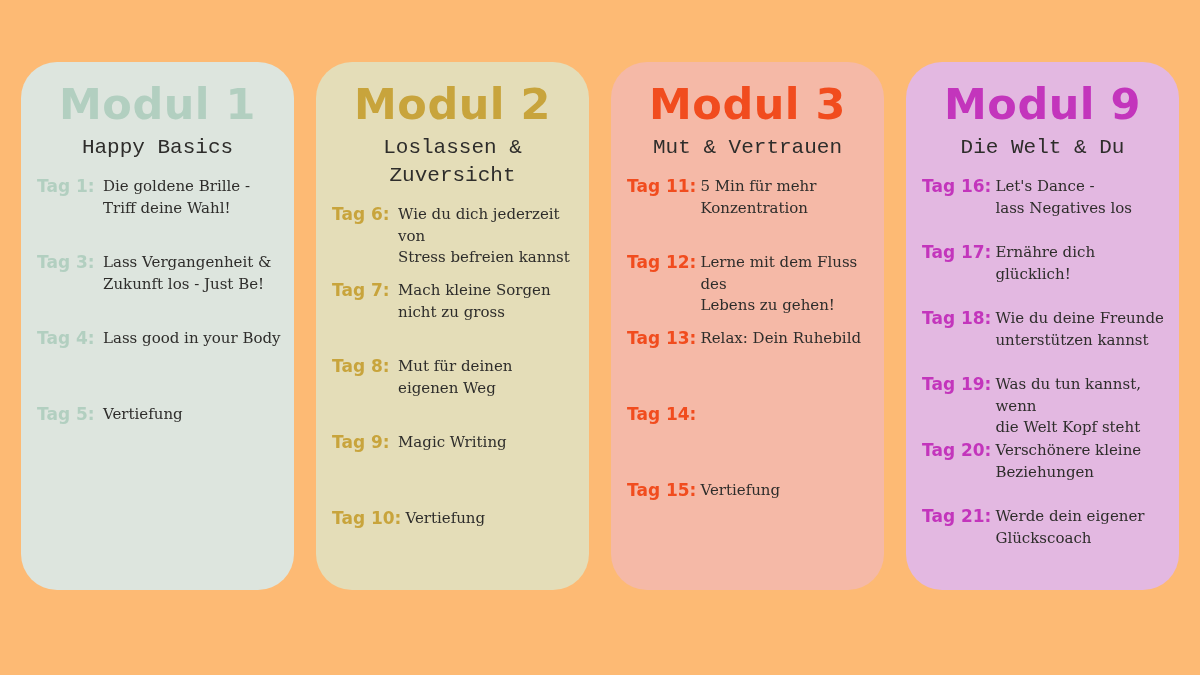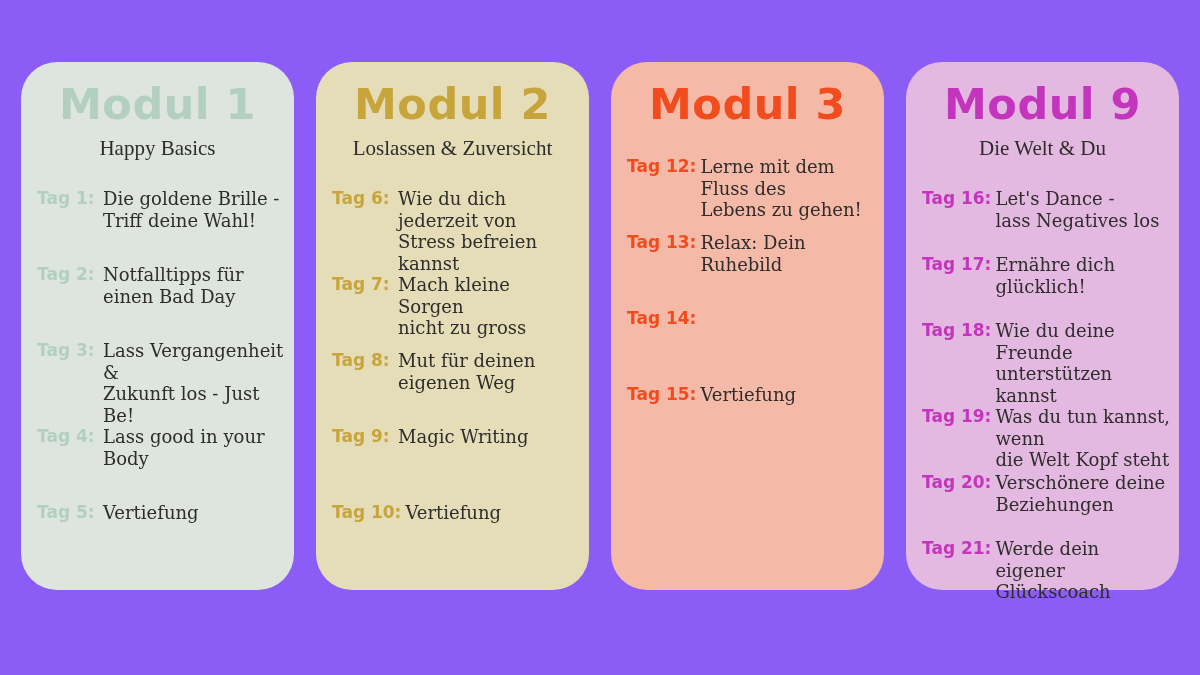--- a/index.html
+++ b/index.html
@@ -1,19 +1,19 @@
 <!DOCTYPE html>
 <html><head>
 <meta charset="utf-8">
 <style>
   html, body { margin: 0; padding: 0; }
   .canvas {
     width: 1200px;
     height: 675px;
-    background: #8b5cf6;
+    background: #fdba74;
     position: relative;
     overflow: hidden;
     font-family: "DejaVu Serif", serif;
   }
   .board {
     display: flex;
     gap: 22px;
     padding: 62px 21px 0 21px;
     box-sizing: border-box;
   }
@@ -32,28 +32,28 @@
     font-family: "DejaVu Sans", sans-serif;
     font-weight: bold;
     font-size: 43px;
     line-height: 52px;
     color: var(--accent);
     letter-spacing: 0.5px;
   }
   .card-subtitle {
     margin: 4px 0 0 0;
     text-align: center;
-    font-family: Liberation Serif, serif;
+    font-family: Liberation Mono, monospace;
     font-weight: normal;
     font-size: 21px;
     line-height: 28px;
     color: #2e2d2b;
   }
   .entries {
-    margin-top: 26px;
+    margin-top: 14px;
     padding: 0 8px 0 16px;
   }
   .entry {
     display: flex;
     align-items: flex-start;
     min-height: 76px;
   }
   .card.dense .entry { min-height: 66px; }
   .tag {
     flex: 0 0 62px;
@@ -61,46 +61,41 @@
     font-weight: bold;
     font-size: 17px;
     line-height: 21.5px;
     color: var(--accent);
     white-space: nowrap;
   }
   .txt {
     flex: 1 1 auto;
     margin-left: 4px;
     font-family: "DejaVu Serif", serif;
-    font-size: 18px;
+    font-size: 15px;
     line-height: 21.5px;
     color: #2e2d2b;
     white-space: pre-line;
   }
 </style>
 </head>
 <body>
 
 <div class="canvas">
   <div class="board" id="board">
       <section class="card" style="--bg: #dde5de; --accent: #b2cfc0;">
         <h1 class="card-title">Modul 1</h1>
         <h2 class="card-subtitle">Happy Basics</h2>
         <div class="entries">
           <div class="entry">
             <span class="tag">Tag 1:</span>
             <span class="txt">Die goldene Brille -
 Triff deine Wahl!</span>
           </div>
           <div class="entry">
-            <span class="tag">Tag 2:</span>
-            <span class="txt">Notfalltipps für
-einen Bad Day</span>
-          </div>
-          <div class="entry">
             <span class="tag">Tag 3:</span>
             <span class="txt">Lass Vergangenheit &amp;
 Zukunft los - Just Be!</span>
           </div>
           <div class="entry">
             <span class="tag">Tag 4:</span>
             <span class="txt">Lass good in your Body</span>
           </div>
           <div class="entry">
             <span class="tag">Tag 5:</span>
@@ -132,21 +127,27 @@
             <span class="txt">Magic Writing</span>
           </div>
           <div class="entry">
             <span class="tag">Tag 10:</span>
             <span class="txt">Vertiefung</span>
           </div>
         </div>
       </section>
       <section class="card" style="--bg: #f5b9a7; --accent: #f14c1e;">
         <h1 class="card-title">Modul 3</h1>
-        <div class="entries">
+        <h2 class="card-subtitle">Mut &amp; Vertrauen</h2>
+        <div class="entries">
+          <div class="entry">
+            <span class="tag">Tag 11:</span>
+            <span class="txt">5 Min für mehr
+Konzentration</span>
+          </div>
           <div class="entry">
             <span class="tag">Tag 12:</span>
             <span class="txt">Lerne mit dem Fluss des
 Lebens  zu gehen!</span>
           </div>
           <div class="entry">
             <span class="tag">Tag 13:</span>
             <span class="txt">Relax: Dein Ruhebild</span>
           </div>
           <div class="entry">
@@ -176,21 +177,21 @@
             <span class="txt">Wie du deine Freunde
 unterstützen kannst</span>
           </div>
           <div class="entry">
             <span class="tag">Tag 19:</span>
             <span class="txt">Was du tun kannst, wenn
 die Welt Kopf steht</span>
           </div>
           <div class="entry">
             <span class="tag">Tag 20:</span>
-            <span class="txt">Verschönere deine
+            <span class="txt">Verschönere kleine
 Beziehungen</span>
           </div>
           <div class="entry">
             <span class="tag">Tag 21:</span>
             <span class="txt">Werde dein eigener
 Glückscoach</span>
           </div>
         </div>
       </section>
     </div>

